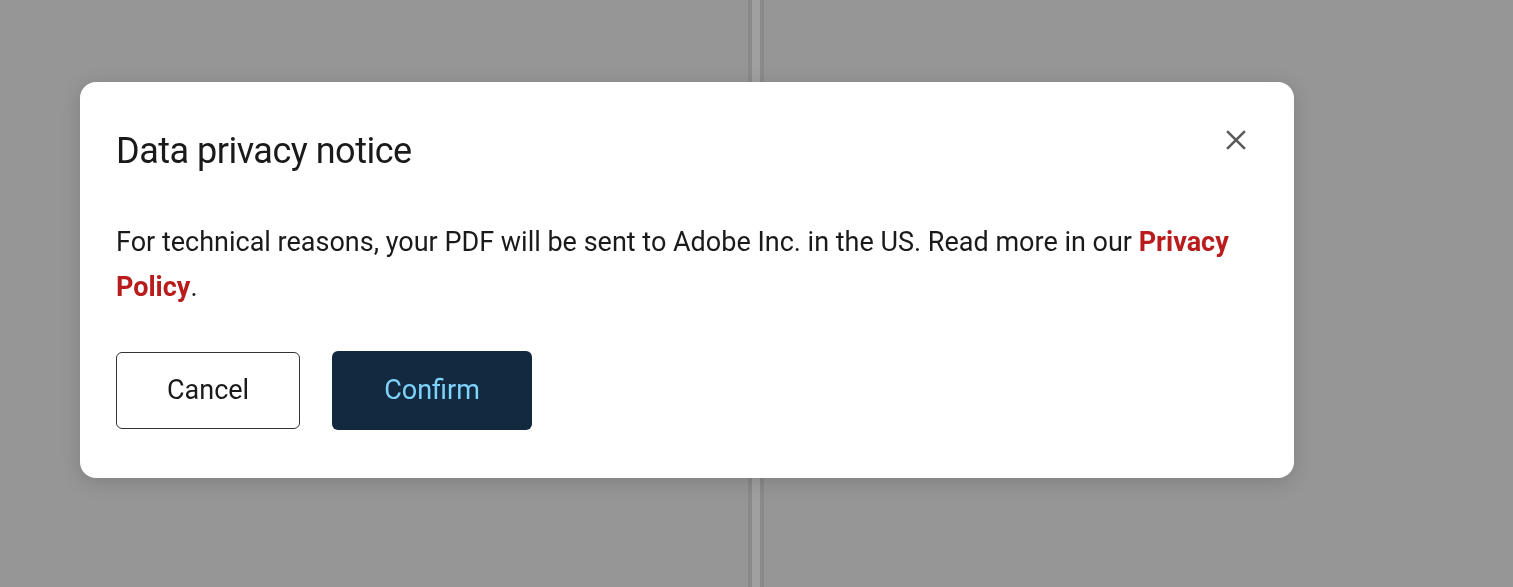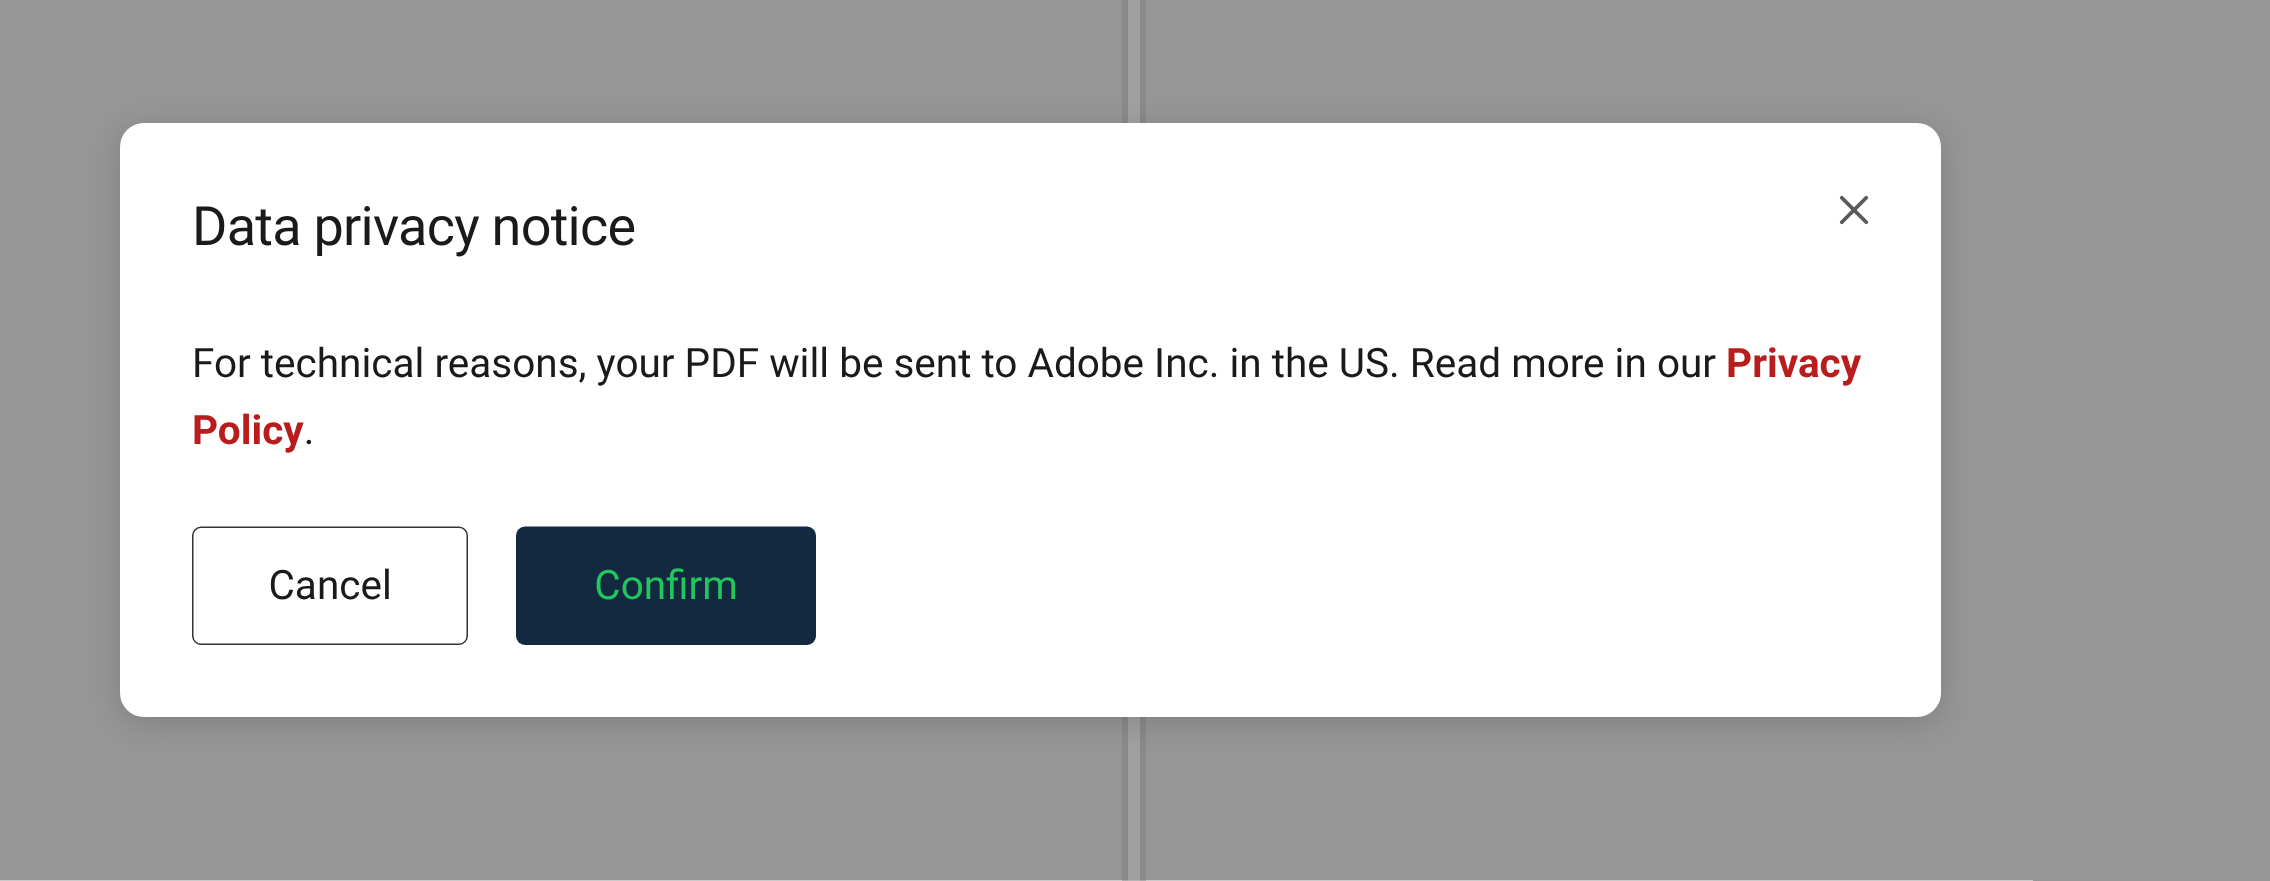--- a/index.html
+++ b/index.html
@@ -38,21 +38,21 @@
       height: 100%;
       background: #8a8a8a;
     }
     .modal {
       position: absolute;
       left: 80px;
       top: 82px;
       width: 1214px;
       background: #ffffff;
       border-radius: 16px;
-      padding: 48px 48px 48px 48px;
+      padding: 48px 48px 48px 36px;
       box-shadow: 0 4px 20px rgba(0,0,0,0.15);
     }
     .modal-header {
       display: flex;
       justify-content: space-between;
       align-items: flex-start;
     }
     .modal-title {
       font-size: 36px;
       font-weight: 400;
@@ -85,39 +85,40 @@
     .privacy-link {
       color: #b91c1c;
       font-weight: 700;
       text-decoration: none;
       cursor: pointer;
     }
     .modal-footer {
       margin-top: 42px;
       display: flex;
       gap: 32px;
+      align-items: center;
     }
     .btn {
       font-size: 27px;
       font-weight: 400;
       padding: 24px 48px;
       border-radius: 6px;
       cursor: pointer;
       font-family: inherit;
       line-height: 1;
     }
     .btn-cancel {
       background: #ffffff;
       color: #1a1a1a;
       border: 1.5px solid #333333;
       padding: 24px 50px;
     }
     .btn-confirm {
       background: #12293f;
-      color: #22c55e;
+      color: #7dd3fc;
       border: none;
       padding: 26px 52px;
     }
   </style>
 </head>
 <body>
 
 <div class="background-divider">
   <div class="line1"></div>
   <div class="line2"></div>

